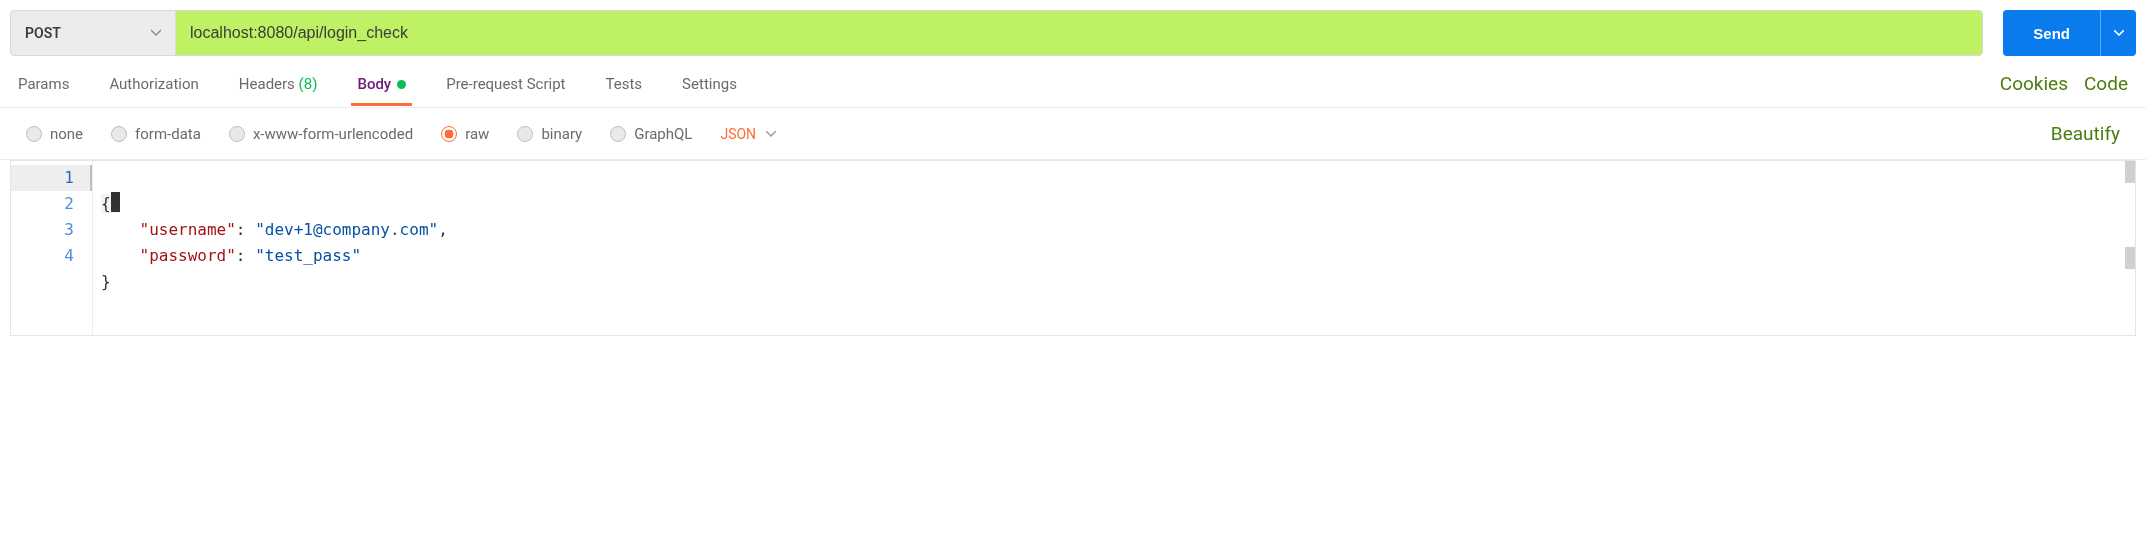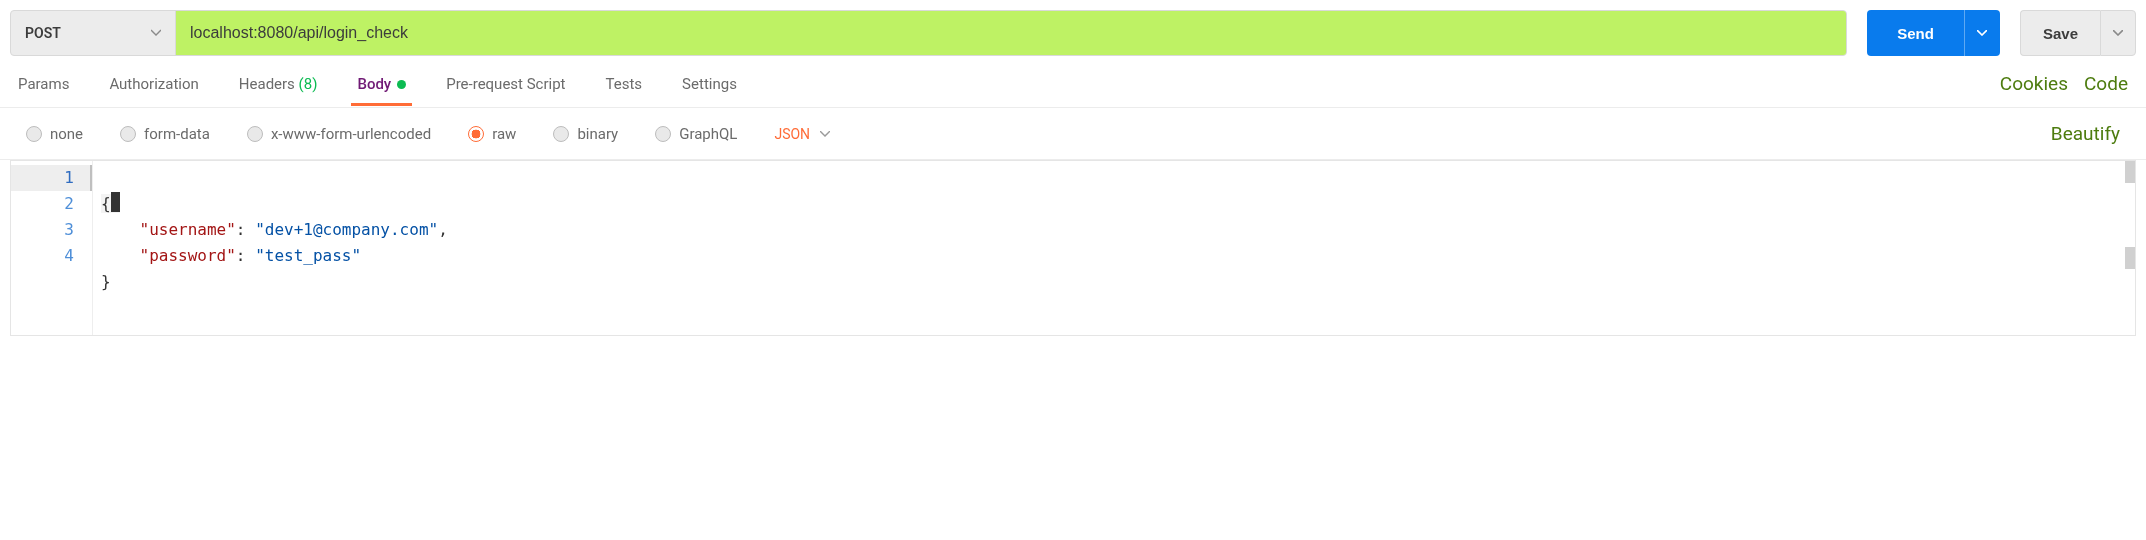--- a/index.html
+++ b/index.html
@@ -21,21 +21,21 @@
 
     .tabs-row { display: flex; align-items: center; padding: 16px 18px 0 18px; border-bottom: 1px solid #ececec; }
     .tab { padding: 0 0 12px 0; margin-right: 40px; cursor: pointer; color: #6b6b6b; font-size: 15px; position: relative; }
     .tab.active { color: #701a75; font-weight: 500; }
     .tab.active::after { content:''; position:absolute; left:-6px; right:-6px; bottom:-1px; height:3px; background:#ff6c37; }
     .tab .count { color: #0cbb52; }
     .tab .dot { display:inline-block; width:9px;height:9px;border-radius:50%; background:#0cbb52; margin-left:6px; vertical-align: middle; }
     .tabs-spacer { flex:1; }
     .link-orange { color:#4d7c0f; cursor:pointer; font-size:19px; margin-left: 16px; padding-bottom:12px; }
 
-    .bodytype-row { display:flex; align-items:center; padding: 14px 26px; gap: 37px; border-bottom: 1px solid #ececec; }
+    .bodytype-row { display:flex; align-items:center; padding: 14px 26px; gap: 28px; border-bottom: 1px solid #ececec; }
     .radio-opt { display:flex; align-items:center; gap:8px; cursor:pointer; color:#6b6b6b; font-size:15px; }
     .radio { width:16px; height:16px; border-radius:50%; border:1px solid #bdbdbd; background:#e9e9e9; }
     .radio.selected { border-color:#ff6c37; background: radial-gradient(circle, #ff6c37 0 45%, #fff 46% 100%);  }
     .lang-select { display:flex; align-items:center; gap:10px; color:#ff6c37; cursor:pointer; }
     .lang-select .chev { color:#9a9a9a; }
     .bodytype-spacer { flex:1; }
 
     .editor-wrap { border:1px solid #e5e5e5; margin: 0 10px; position:relative; }
     .gutter { position:absolute; left:0; top:0; bottom:0; width:82px; background:#fff; border-right:1px solid #eee; text-align:right; padding: 4px 18px 0 0; color:#4f8fd8; font-family: ui-monospace, "SFMono-Regular", Menlo, Consolas, monospace; font-size:16px; line-height:26px; }
     .gutter .cur { background:#eeeeee; color:#2f6cc0; border-right:2px solid #bfbfbf; margin-right:-18px; padding-right:16px; }
@@ -65,28 +65,20 @@
 
   <div class="btn-send-group">
     <button class="btn btn-send">Send</button>
     <button class="btn btn-send-drop">
       <svg width="10" height="6" viewBox="0 0 10 6">
           <path d="M0 0 L5 5 L10 0" fill="none" stroke="#fff" stroke-width="1.6"></path>
         </svg>
     </button>
   </div>
 
-  <div class="btn-save-group">
-    <button class="btn btn-save">Save</button>
-    <button class="btn btn-save-drop">
-      <svg width="10" height="6" viewBox="0 0 10 6">
-          <path d="M0 0 L5 5 L10 0" fill="none" stroke="#8a8a8a" stroke-width="1.6"></path>
-        </svg>
-    </button>
-  </div>
 </div>
 
 <div class="tabs-row">
   <div class="tab"><span>Params</span></div>
   <div class="tab"><span>Authorization</span></div>
   <div class="tab"><span>Headers</span> <span class="count">(8)</span></div>
   <div class="tab active"><span>Body</span><span class="dot"></span></div>
   <div class="tab"><span>Pre-request Script</span></div>
   <div class="tab"><span>Tests</span></div>
   <div class="tab"><span>Settings</span></div>

